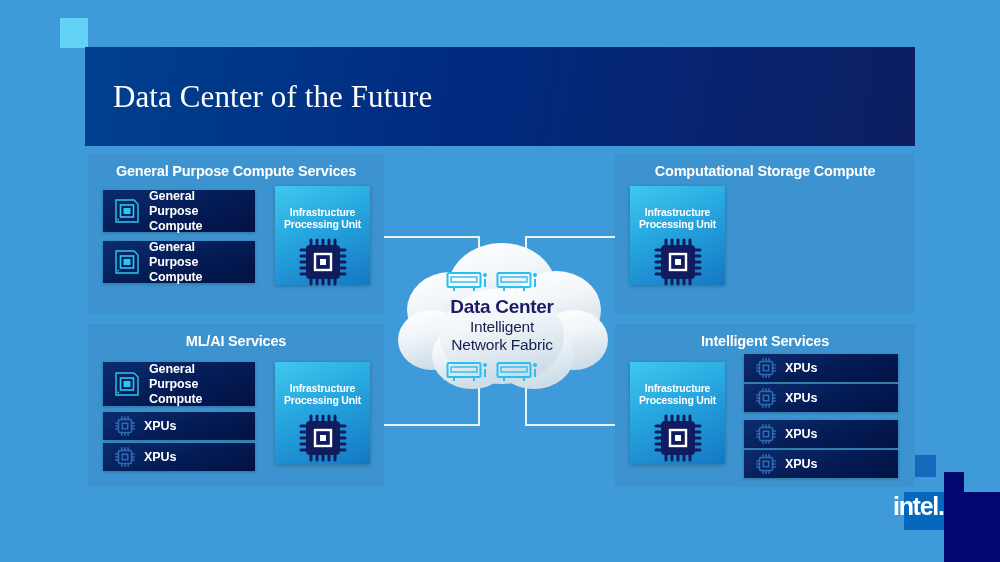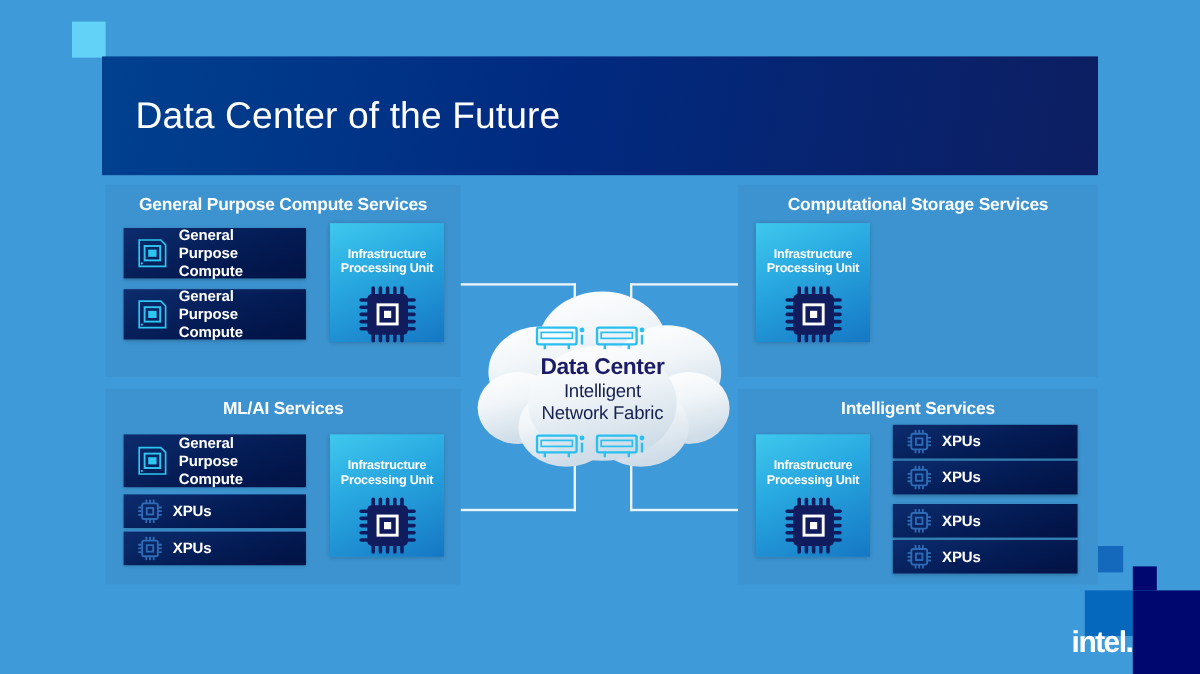--- a/index.html
+++ b/index.html
@@ -26,21 +26,21 @@
   #deco-br-navy-big  { left: 944px; top: 492px; width: 56px; height: 70px; background: #00076e; }
 
   
   #title-bar {
     position: absolute; left: 85px; top: 47px; width: 830px; height: 99px;
     background: linear-gradient(100deg, #00418f 0%, #002a80 45%, #0d1e61 100%);
     display: flex; align-items: center;
   }
   #title-text {
     color: #ffffff; font-size: 31px; font-weight: 400;
-    letter-spacing: 0.1px; padding-left: 28px;
+    letter-spacing: 0.1px; padding-left: 28px; font-family: Liberation Serif, serif;
   }
 
   
   .panel {
     position: absolute;
     background: #3c93cf;
   }
   .panel-title {
     width: 100%; text-align: center;
     color: #ffffff; font-size: 14.5px; font-weight: 700;
@@ -111,21 +111,21 @@
     letter-spacing: -0.3px;
   }
   #cloud-sub1, #cloud-sub2 {
     color: #15204f; font-size: 15.5px; font-weight: 400; line-height: 18px;
     letter-spacing: -0.2px;
   }
   .srv { position: absolute; z-index: 3; }
 
   
   #intel-logo {
-    position: absolute; left: 893px; top: 521px;
+    position: absolute; left: 893px; top: 492px;
     color: #ffffff; font-size: 25px; font-weight: 700;
     letter-spacing: -1.3px; z-index: 5;
   }
   #intel-logo .dot { font-size: 25px; }
 </style>
 </head>
 <body>
 
 <div id="slide">
 
@@ -334,21 +334,21 @@
           <line x1="42" y1="38" x2="48" y2="38"></line>
         </g>
         <rect x="9" y="9" width="34" height="34" rx="4" fill="#101c5e"></rect>
         <rect x="18" y="18" width="16" height="16" fill="none" stroke="#ffffff" stroke-width="2.4"></rect>
         <rect x="23" y="23" width="6" height="6" fill="#ffffff"></rect>
       </svg>
     </span>
   </div>
 
   <div class="panel" id="panel-css">
-    <div class="panel-title">Computational Storage Services</div>
+    <div class="panel-title">Computational Storage Compute</div>
   </div>
 
   <div class="ipu" id="ipu-css">
     <div class="ipu-label">
       <span>Infrastructure</span><br>
       <span>Processing Unit</span>
     </div>
     <span class="ipu-chip">
       <svg width="52" height="52" viewBox="0 0 52 52">
         <g stroke="#101c5e" stroke-width="3" fill="none" stroke-linecap="round">

